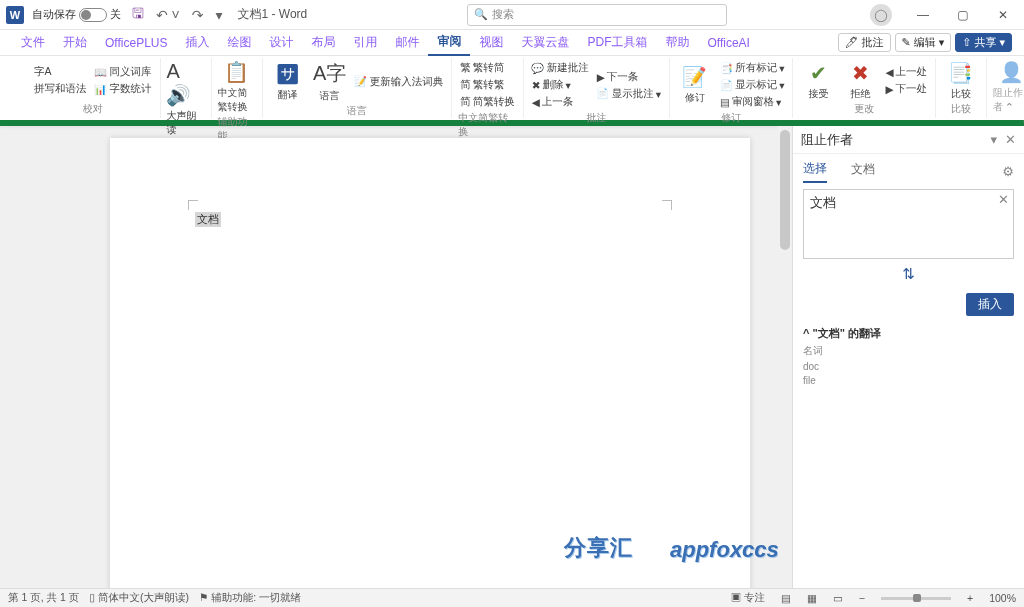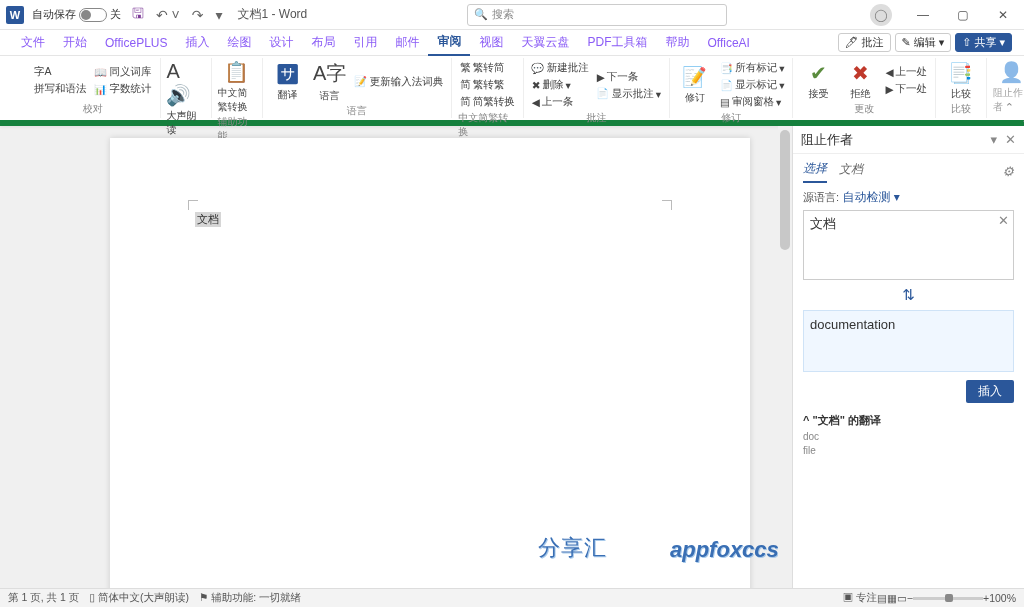--- a/index.html
+++ b/index.html
@@ -46,45 +46,45 @@
 .crop-tl { position: absolute; left: 78px; top: 62px; width: 10px; height: 10px; border-left: 1px solid #bbb; border-top: 1px solid #bbb;}
 .crop-tr { position: absolute; right: 78px; top: 62px; width: 10px; height: 10px; border-right: 1px solid #bbb; border-top: 1px solid #bbb;}
 .sel { position: absolute; left: 85px; top: 74px; background: #d6d6d6; padding: 0 2px; font-size: 11px; }
 .vscroll { width: 14px; background: #f0f0f0; position: relative;}
 .vscroll::before { content: ""; position: absolute; left: 2px; top: 4px; width: 10px; height: 120px; background: #c8c8c8; border-radius: 5px;}
 
 
 .panel { width: 232px; border-left: 1px solid #ddd; background: #fff; display: flex; flex-direction: column; position: relative;}
 .panel-hdr { height: 28px; display: flex; align-items: center; padding: 0 8px; font-size: 13px; border-bottom: 1px solid #eee;}
 .panel-hdr .sp { margin-left: auto; display: flex; gap: 8px; color: #888; cursor: pointer;}
-.panel-tabs { display: flex; gap: 12px; padding: 6px 10px 0; font-size: 12px; align-items: center; font-style: italic;}
+.panel-tabs { display: flex; gap: 24px; padding: 6px 10px 0; font-size: 12px; align-items: center;}
 .ptab { padding-bottom: 4px; cursor: pointer; color: #666;}
 .ptab.active { color: #2b579a; border-bottom: 2px solid #2b579a;}
 .gear { margin-left: auto; color: #888; cursor: pointer; font-size: 13px;}
 .panel-body { padding: 6px 10px; font-size: 12px; display: flex; flex-direction: column; gap: 4px;}
 .lbl { color: #555; font-size: 11px;}
 .link { color: #2b579a; cursor: pointer;}
 .txtbox { border: 1px solid #ccc; padding: 4px 6px; height: 70px; position: relative; font-size: 13px; background:#fff;}
 .txtbox .clr { position: absolute; right: 4px; top: 2px; color: #888; cursor: pointer;}
 .swap { text-align: center; color: #2b579a; font-size: 15px; padding: 2px; cursor: pointer;}
 .resbox { border: 1px solid #cfe3f7; background: #f0f7ff; padding: 6px; height: 62px; font-size: 13px;}
 .insert-row { display: flex; justify-content: flex-end; padding: 4px 0;}
 .insert-btn { background: #2b579a; color: #fff; padding: 3px 12px; font-size: 12px; cursor: pointer; border-radius: 2px;}
 .dict { font-size: 11px; color: #555; padding: 2px 0;}
 .dict .hd { color: #333; font-weight: bold;}
 .dict .sub { color: #888; font-size: 10px; margin-top: 3px;}
 
 
 .status { height: 19px; background: #f3f3f3; border-top: 1px solid #ddd; display: flex; align-items: center; font-size: 10.5px; color: #555; padding: 0 8px; gap: 10px;}
-.status .right { margin-left: auto; display: flex; align-items: center; gap: 0;}
+.status .right { margin-left: auto; display: flex; align-items: center; gap: 16px;}
 .slider { width: 70px; height: 3px; background: #ccc; position: relative;}
 .slider::before { content: ""; position: absolute; left: 32px; top: -3px; width: 8px; height: 8px; background: #888; border-radius: 2px;}
 
 
-.wm1 { position: absolute; left: 538px; bottom: 25px; font-size: 22px; font-weight: normal; color: #1856a7; opacity: 0.85; pointer-events: none; letter-spacing: 1px; z-index: 50;}
+.wm1 { position: absolute; left: 564px; bottom: 25px; font-size: 22px; font-weight: bold; color: #1856a7; opacity: 0.85; pointer-events: none; letter-spacing: 1px; z-index: 50;}
 .wm2 { position: absolute; left: 670px; bottom: 25px; font-size: 22px; font-weight: bold; font-style: italic; color: #1856a7; opacity: 0.85; pointer-events: none; z-index: 50;}
 .wm1 span, .wm2 { text-shadow: 1px 1px 0 #9cc2e8;}
 </style>
 </head>
 <body>
 
 <div class="titlebar">
   <div class="word-icon">W</div>
   <div class="autosave">
     <span>自动保存</span>
@@ -294,34 +294,31 @@
         <span>▾</span>
         <span>✕</span>
       </span>
     </div>
     <div class="panel-tabs">
       <span class="ptab active">选择</span>
       <span class="ptab">文档</span>
       <span class="gear">⚙</span>
     </div>
     <div class="panel-body">
-      <div><span class="lbl">源语言:</span> <span class="link"><span>自动检测</span> ▾</span></div>
       <div class="txtbox">
         <span>文档</span>
         <span class="clr">✕</span>
       </div>
       <div class="swap">⇅</div>
-      <div class="resbox">
-        <span>documentation</span>
-      </div>
       <div class="insert-row">
           <span class="insert-btn">插入</span>
         </div>
       <div class="dict">
         <div class="hd">^ <span>"文档" 的翻译</span></div>
+        <div class="sub">名词</div>
         <div class="sub">doc</div>
         <div class="sub">file</div>
       </div>
     </div>
   </div>
 </div>
 
 <div class="status">
   <span>第 1 页, 共 1 页</span>
   <span>▯ <span>简体中文(大声朗读)</span></span>

